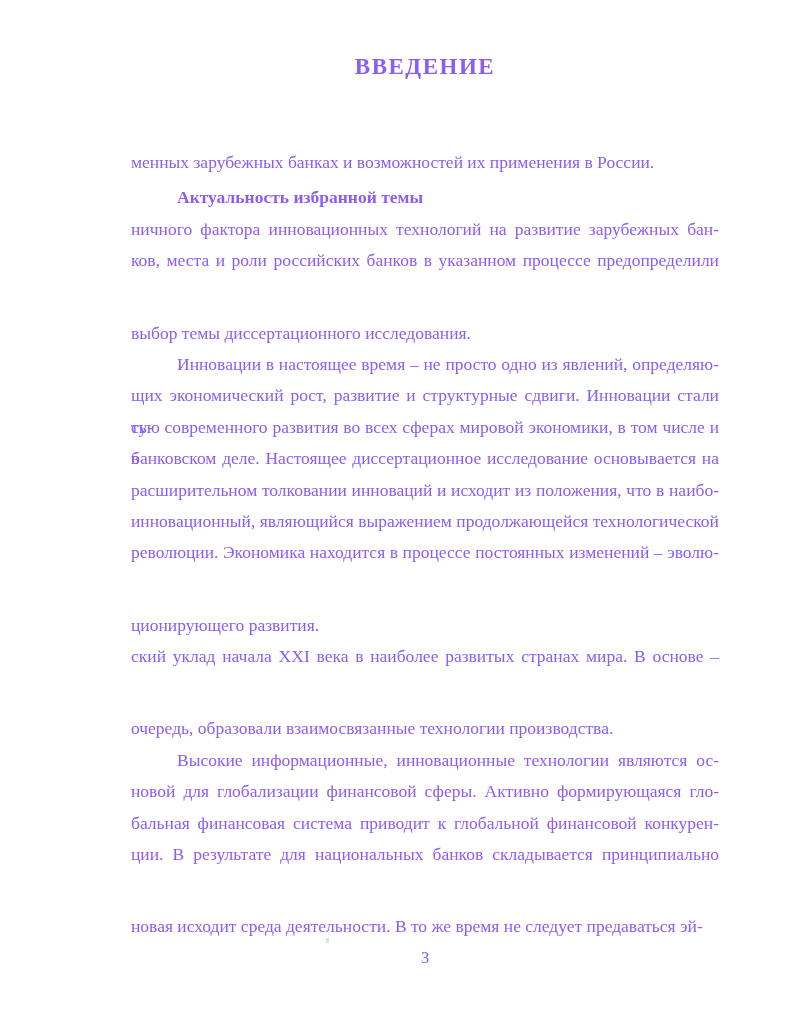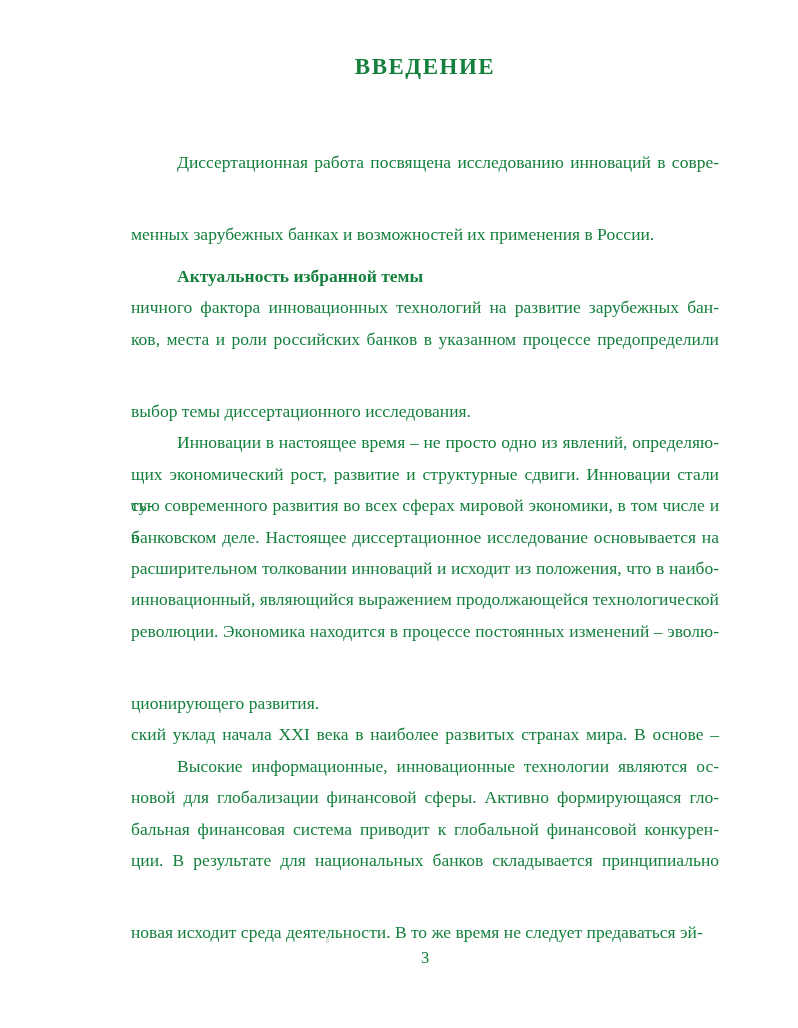--- a/index.html
+++ b/index.html
@@ -7,21 +7,21 @@
     padding: 0;
     background: #ffffff;
   }
   .page {
     position: relative;
     width: 798px;
     height: 1028px;
     background: #ffffff;
     overflow: hidden;
     font-family: "Liberation Serif", "DejaVu Serif", serif;
-    color: #15803d;
+    color: #8b5cf6;
   }
   .content {
     position: absolute;
     left: 131px;
     top: 53px;
     width: 588px;
   }
   .title {
     text-align: center;
     font-weight: bold;
@@ -37,21 +37,21 @@
     text-align: justify;
     text-align-last: justify;
     white-space: normal;
     overflow: visible;
   }
   .line.indent { padding-left: 46px; }
   .line.last { text-align-last: left; margin-top: 41px; }
   .heading {
     font-weight: bold;
     text-align-last: left;
-    margin-top: 10px;
+    margin-top: 4px;
   }
   .page-number {
     position: absolute;
     left: 131px;
     width: 588px;
     top: 948px;
     text-align: center;
     font-size: 16.5px;
   }
   .speck {
@@ -65,41 +65,41 @@
   }
 </style>
 </head>
 <body>
 
 <div class="page">
   <div class="content">
     <div class="title">ВВЕДЕНИЕ</div>
     <div>
         <div class="paragraph">
-          <div class="line indent">Диссертационная работа посвящена исследованию инноваций в совре-</div>
           <div class="line last">менных зарубежных банках и возможностей их применения в России.</div>
         </div>
         <div class="line indent heading">Актуальность избранной темы</div>
         <div class="paragraph">
           <div class="line">ничного фактора инновационных технологий на развитие зарубежных бан-</div>
           <div class="line">ков, места и роли российских банков в указанном процессе предопределили</div>
           <div class="line last">выбор темы диссертационного исследования.</div>
         </div>
         <div class="paragraph">
           <div class="line indent">Инновации в настоящее время – не просто одно из явлений, определяю-</div>
           <div class="line">щих экономический рост, развитие и структурные сдвиги. Инновации стали су-</div>
           <div class="line">тью современного развития во всех сферах мировой экономики, в том числе и в</div>
           <div class="line">банковском деле. Настоящее диссертационное исследование основывается на</div>
           <div class="line">расширительном толковании инноваций и исходит из положения, что в наибо-</div>
           <div class="line">инновационный, являющийся выражением продолжающейся технологической</div>
           <div class="line">революции. Экономика находится в процессе постоянных изменений – эволю-</div>
           <div class="line last">ционирующего развития.</div>
         </div>
         <div class="paragraph">
           <div class="line">ский уклад начала XXI века в наиболее развитых странах мира. В основе –</div>
+          <div class="line last">очередь, образовали взаимосвязанные технологии производства.</div>
         </div>
         <div class="paragraph">
           <div class="line indent">Высокие информационные, инновационные технологии являются ос-</div>
           <div class="line">новой для глобализации финансовой сферы. Активно формирующаяся гло-</div>
           <div class="line">бальная финансовая система приводит к глобальной финансовой конкурен-</div>
           <div class="line">ции. В результате для национальных банков складывается принципиально</div>
           <div class="line last">новая исходит среда деятельности. В то же время не следует предаваться эй-</div>
         </div>
       </div>
   </div>

